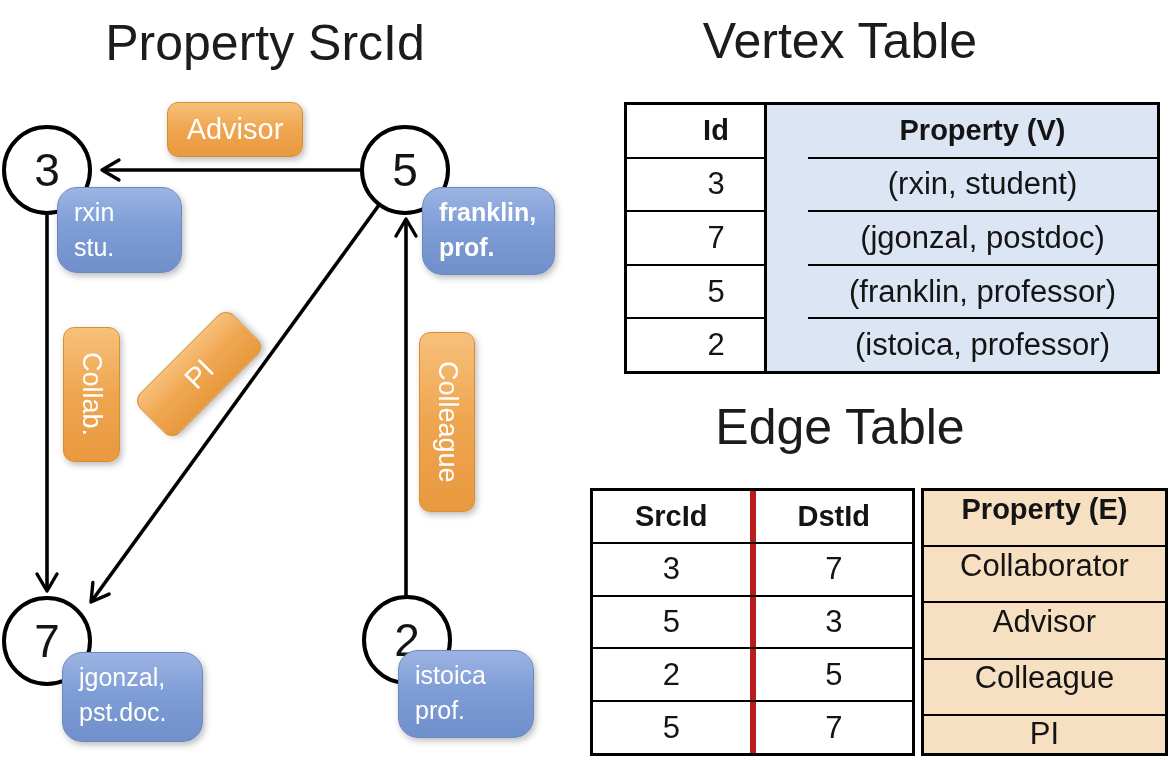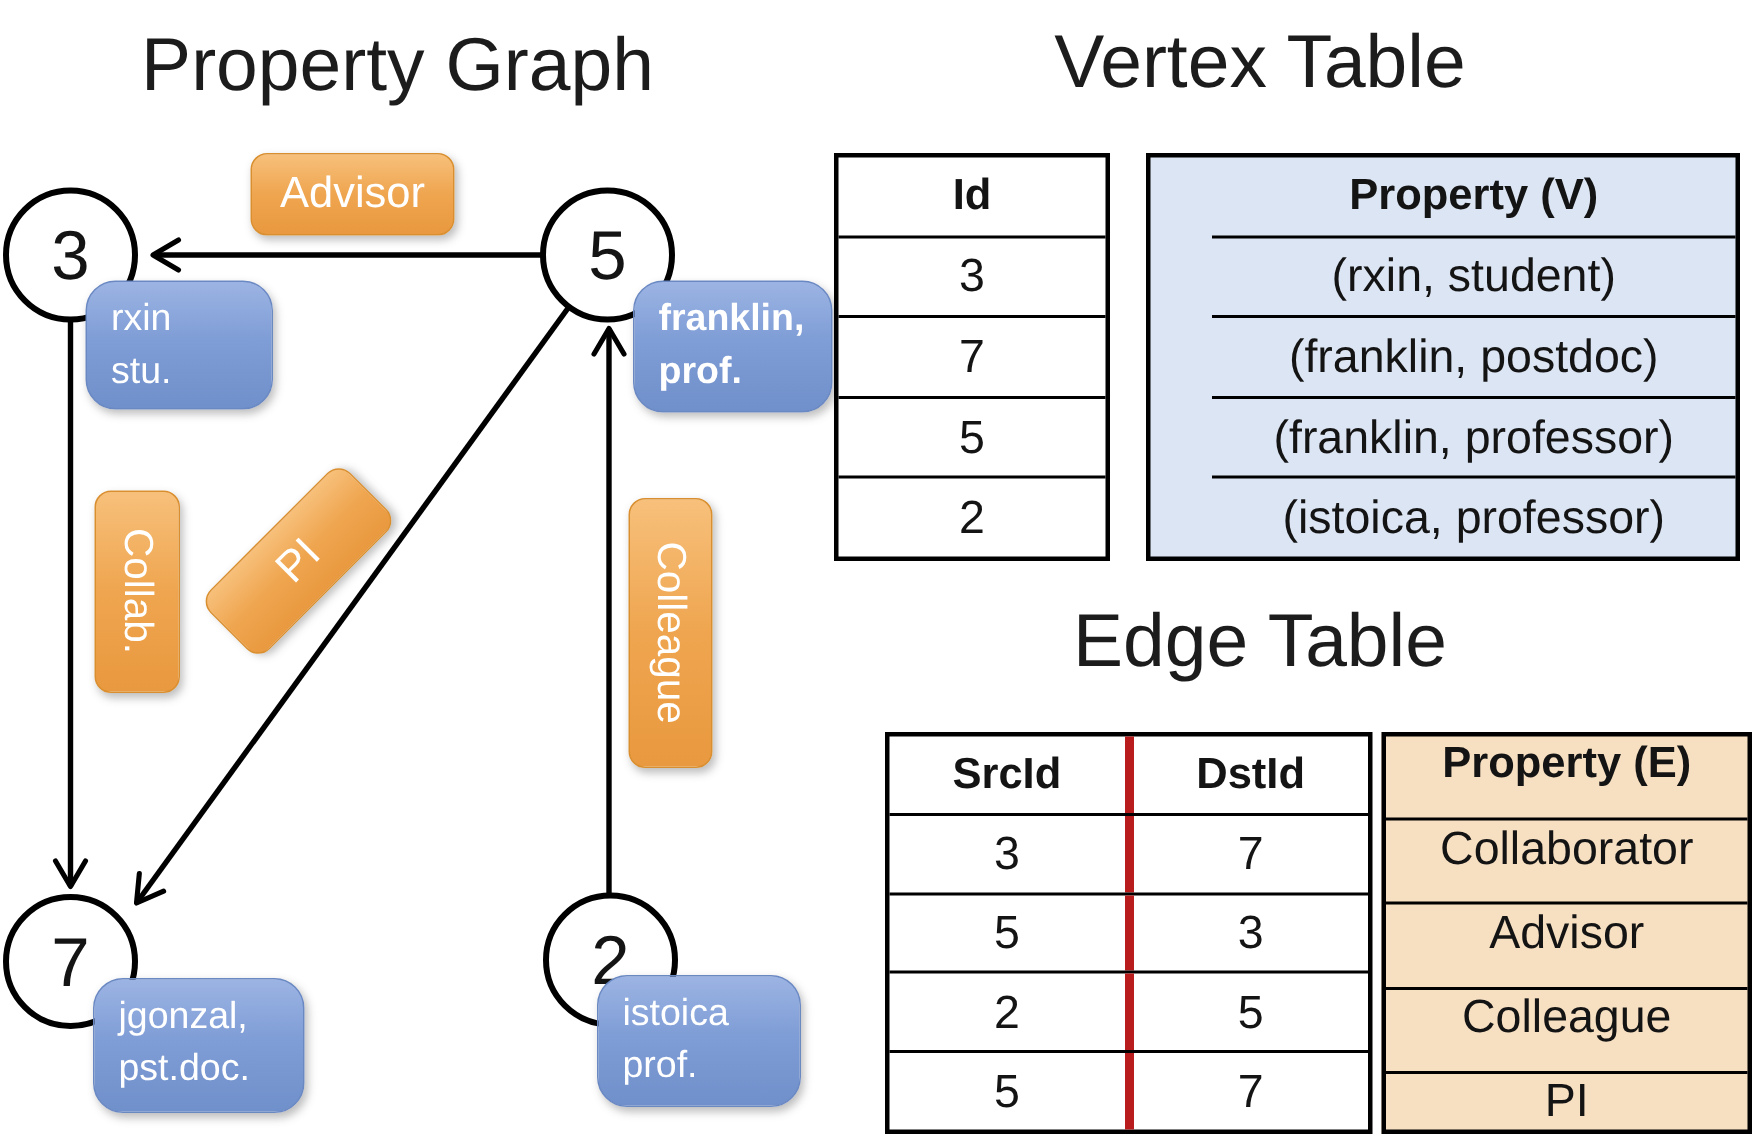--- a/index.html
+++ b/index.html
@@ -63,31 +63,31 @@
   }
   .subtable .trow { flex:1 1 0; display:flex; align-items:stretch; }
   .subtable .trow + .trow { border-top:2px solid #000; }
   .tcell {
     flex:1 1 0; display:flex; align-items:center; justify-content:center;
     font-size:31px; color:#141414; white-space:nowrap;
   }
   .tcell.hdr { font-weight:bold; font-size:29px; }
   .tcell.split { border-left:6px solid #b91c1c; }
 
-  #vt-id   { left:556px; top:102px; width:184px; height:272px; }
+  #vt-id   { left:624px; top:102px; width:184px; height:272px; }
   #vt-prop { left:764px; top:102px; width:396px; height:272px; background:#dce5f3;padding-left:41px; }
   #et-ids  { left:590px; top:488px; width:325px; height:268px; }
   #et-prop { left:921px; top:488px; width:247px; height:268px; background:#f7dfc1;gap:17px; }
 </style>
 </head>
 <body>
 
 <div class="stage">
 
-  <div class="title" id="title-graph">Property Graph</div>
+  <div class="title" id="title-graph">Property SrcId</div>
   <div class="title" id="title-vertex">Vertex Table</div>
   <div class="title" id="title-edge">Edge Table</div>
 
   <svg id="edge-svg" width="600" height="760" viewBox="0 0 600 760">
     <defs>
       <marker id="arrow" viewBox="-22 -14 28 28" markerWidth="28" markerHeight="28" markerUnits="userSpaceOnUse" orient="auto" refX="0" refY="0">
         <path d="M -17 -10 L 0 0 L -17 10" fill="none" stroke="#000" stroke-width="3.4" stroke-linecap="round" stroke-linejoin="round"></path>
       </marker>
     </defs>
     <line x1="372" y1="170" x2="102" y2="170" stroke="#000" stroke-width="3.6" marker-end="url(#arrow)"></line>
@@ -158,21 +158,21 @@
   </div>
 
   <div class="subtable" id="vt-prop">
     <div class="trow">
         <div class="tcell hdr">Property (V)</div>
       </div>
     <div class="trow">
         <div class="tcell">(rxin, student)</div>
       </div>
     <div class="trow">
-        <div class="tcell">(franklin, postdoc)</div>
+        <div class="tcell">(jgonzal, postdoc)</div>
       </div>
     <div class="trow">
         <div class="tcell">(franklin, professor)</div>
       </div>
     <div class="trow">
         <div class="tcell">(istoica, professor)</div>
       </div>
   </div>
 
   <div class="subtable" id="et-ids">

